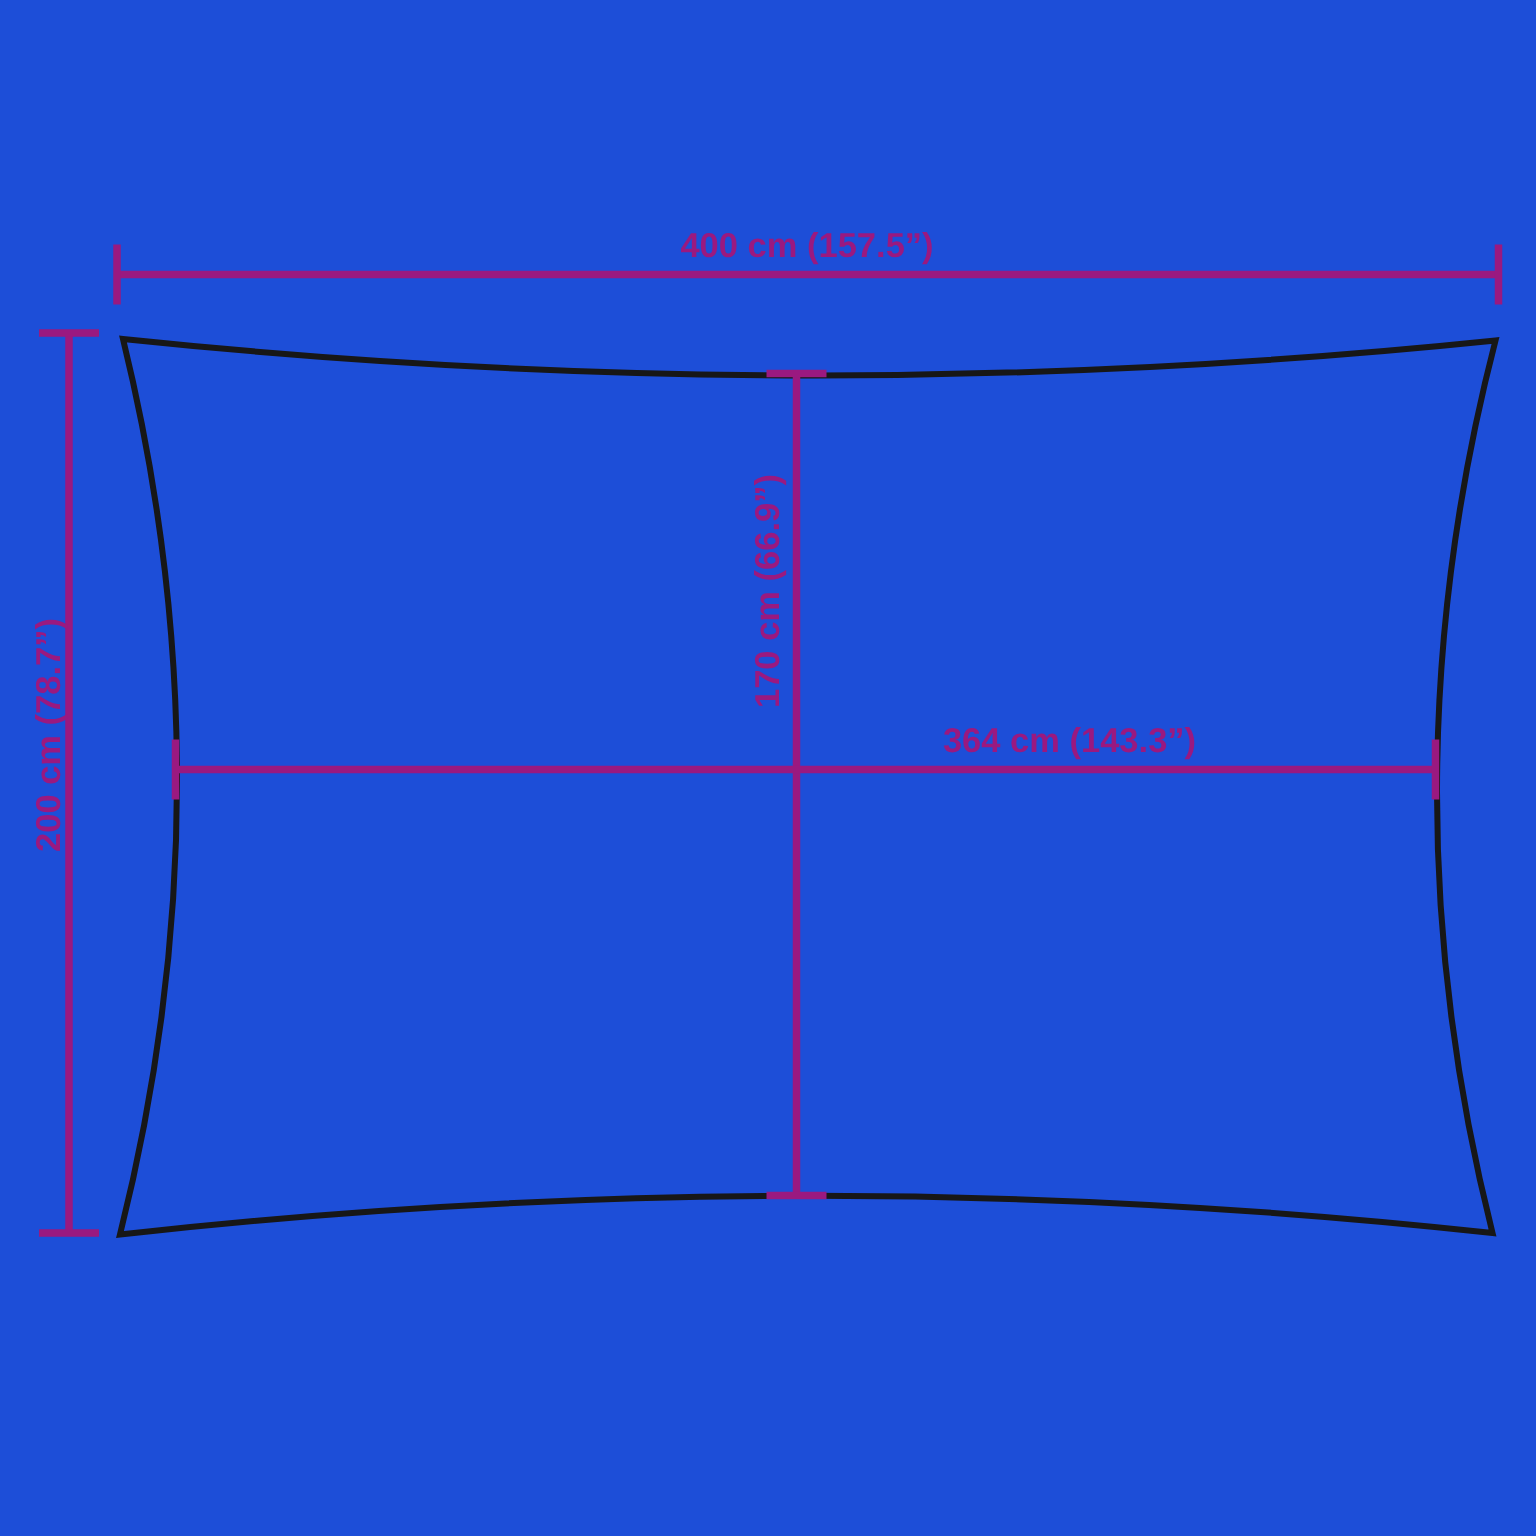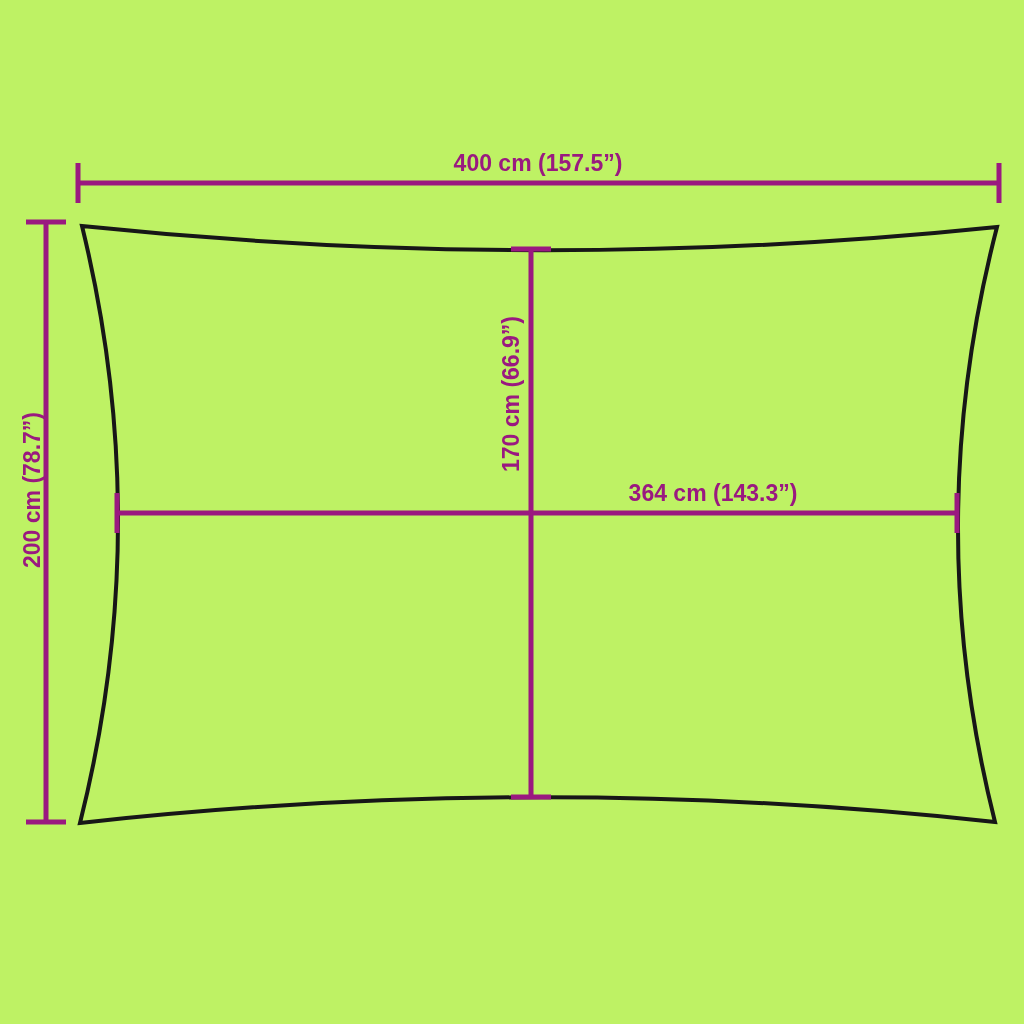--- a/index.html
+++ b/index.html
@@ -7,21 +7,21 @@
     padding: 0;
     background: #ffffff;
     width: 1024px;
     height: 1024px;
     overflow: hidden;
   }
   .stage {
     position: relative;
     width: 1024px;
     height: 1024px;
-    background: #bef264;
+    background: #1d4ed8;
   }
   svg { display: block; }
   .dim-line { stroke-width: 5; fill: none; }
   .outline-path { stroke-width: 4; fill: none; stroke-linejoin: miter; }
   .dim-label {
     font-family: "Liberation Sans", "DejaVu Sans", sans-serif;
     font-weight: bold;
     font-size: 23px;
     stroke: none;
   }

